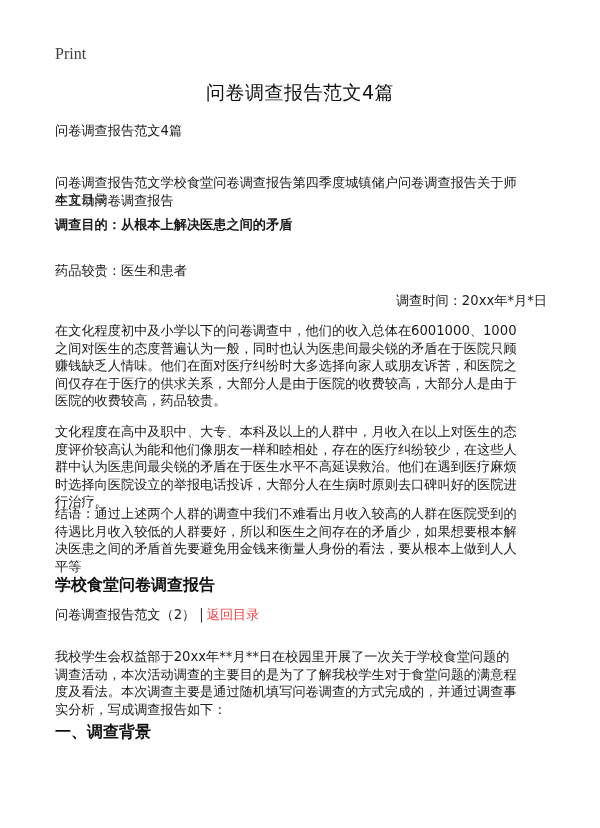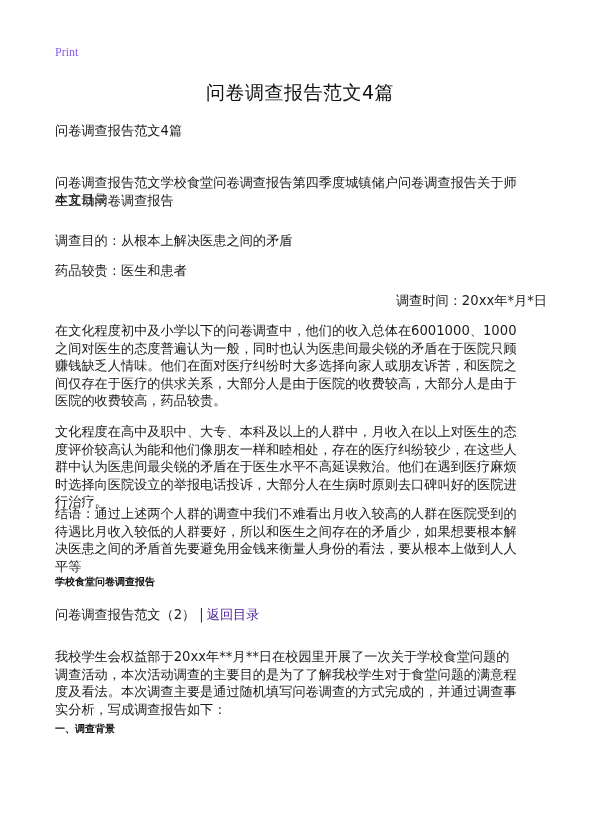--- a/index.html
+++ b/index.html
@@ -13,22 +13,22 @@
       overflow: hidden;
       position: relative;
       color: #111111;
       font-family: "DejaVu Sans", "Liberation Sans", sans-serif;
     }
     .print-label {
       position: absolute;
       left: 55px;
       top: 45px;
       font-family: "Liberation Serif", "DejaVu Serif", serif;
-      font-size: 12px;
-      color: #8b5cf6;
+      font-size: 16px;
+      color: #404040;
     }
     .doc-title {
       position: absolute;
       left: 0;
       width: 600px;
       top: 80px;
       text-align: center;
       font-size: 19px;
       color: #111;
       letter-spacing: 0.5px;
@@ -40,55 +40,55 @@
       font-size: 13.2px;
       line-height: 17.6px;
       color: #1a1a1a;
       margin: 0;
       word-break: break-all;
     }
     .heading {
       position: absolute;
       left: 55px;
       width: 492px;
-      font-size: 10px;
+      font-size: 16px;
       font-weight: bold;
       color: #111;
       margin: 0;
     }
     .nav-line {
       position: absolute;
       left: 55px;
       font-size: 13.2px;
       color: #1a1a1a;
     }
     .nav-line .sep {
       margin: 0 3px 0 4px;
       color: #333;
     }
     .nav-line .back-link {
-      color: #4c1d95;
+      color: #ef4444;
       text-decoration: none;
       cursor: pointer;
     }
   </style>
 </head>
 <body>
 
 <div class="print-label">Print</div>
 
 <div class="doc-title">问卷调查报告范文4篇</div>
 
 <p class="para" style="top:122px;">问卷调查报告范文4篇</p>
 
 <p class="para" style="top:168px;margin-top:23px;">本文目录</p>
 
 <p class="para" style="top:174px; width:470px;">问卷调查报告范文学校食堂问卷调查报告第四季度城镇储户问卷调查报告关于师生互动问卷调查报告</p>
 
-<p class="para" style="top:232px;">调查目的：从根本上解决医患之间的矛盾</p>
+<p class="para" style="top:216px;font-weight:bold;">调查目的：从根本上解决医患之间的矛盾</p>
 
 <p class="para" style="top:262px;">药品较贵：医生和患者</p>
 
 <p class="para" style="top:292px;text-align:right;">调查时间：20xx年*月*日</p>
 
 <p class="para" style="top:322px; width:465px;">在文化程度初中及小学以下的问卷调查中，他们的收入总体在6001000、1000之间对医生的态度普遍认为一般，同时也认为医患间最尖锐的矛盾在于医院只顾赚钱缺乏人情味。他们在面对医疗纠纷时大多选择向家人或朋友诉苦，和医院之间仅存在于医疗的供求关系，大部分人是由于医院的收费较高，大部分人是由于医院的收费较高，药品较贵。</p>
 
 <p class="para" style="top:423px; width:465px;">文化程度在高中及职中、大专、本科及以上的人群中，月收入在以上对医生的态度评价较高认为能和他们像朋友一样和睦相处，存在的医疗纠纷较少，在这些人群中认为医患间最尖锐的矛盾在于医生水平不高延误救治。他们在遇到医疗麻烦时选择向医院设立的举报电话投诉，大部分人在生病时原则去口碑叫好的医院进行治疗。</p>
 
 <p class="para" style="top:505px; width:465px;">结语：通过上述两个人群的调查中我们不难看出月收入较高的人群在医院受到的待遇比月收入较低的人群要好，所以和医生之间存在的矛盾少，如果想要根本解决医患之间的矛盾首先要避免用金钱来衡量人身份的看法，要从根本上做到人人平等</p>

